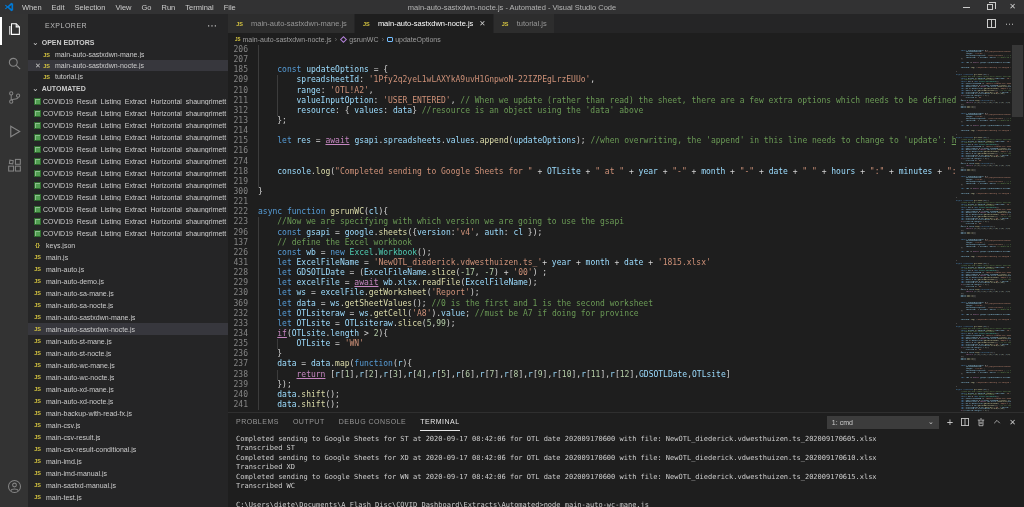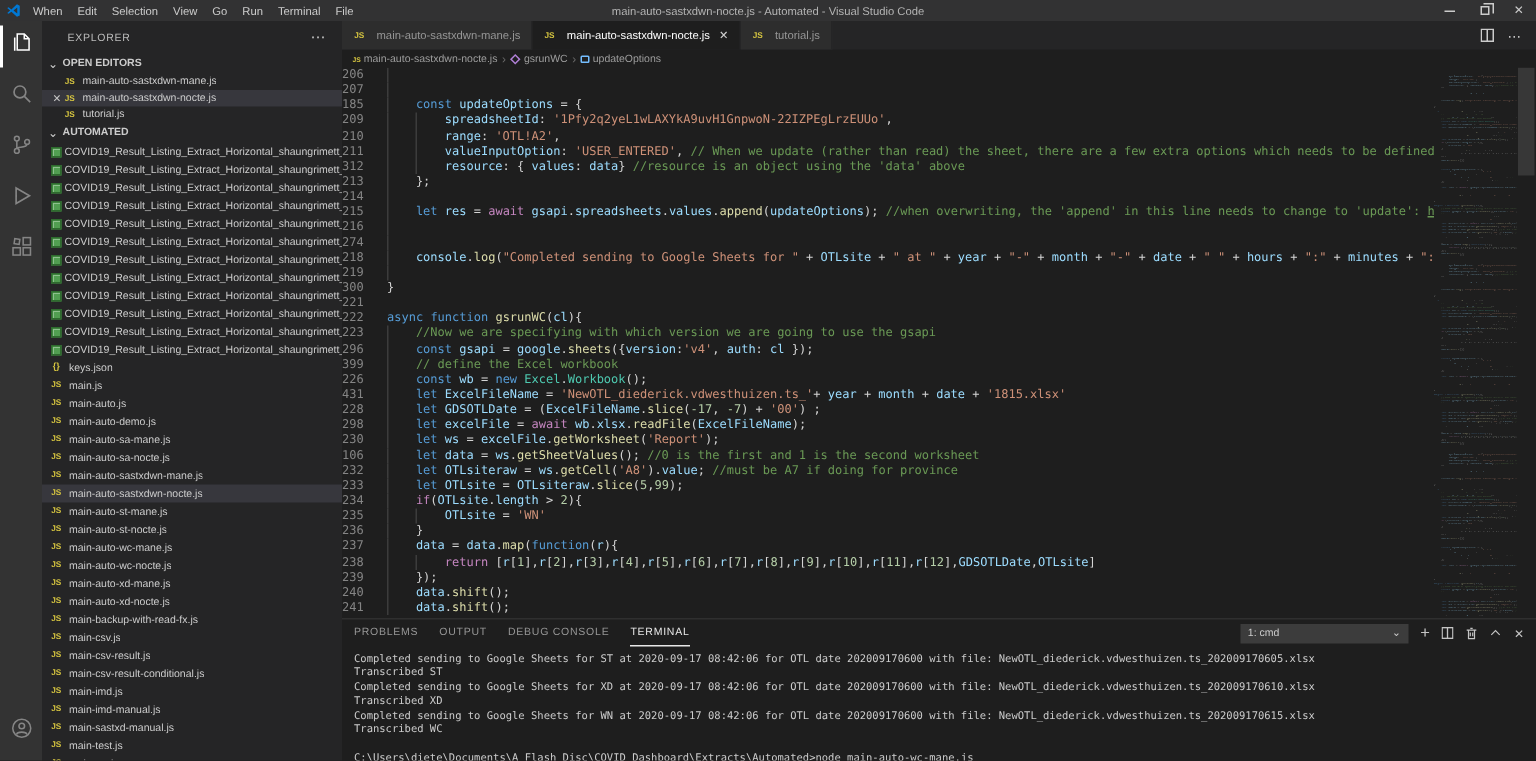--- a/index.html
+++ b/index.html
@@ -51,42 +51,42 @@
   .tab-actions{margin-left:auto;display:flex;align-items:center;gap:9px;padding:0 9px;color:#cccccc}
   .dots3{font-size:9px;letter-spacing:1px}
   .breadcrumb{height:12px;display:flex;align-items:center;font-size:7px;color:#9d9d9d;padding-left:7px;gap:3px;flex:none;white-space:nowrap}
   .bc-item{display:flex;align-items:center;gap:2px}
   .bc-sep{color:#6a6a6a;font-size:8px}
   .bc-js{font-size:4.5px;font-weight:bold;color:#d6c540}
   .bc-method{width:5px;height:5px;border:1px solid #b180d7;transform:rotate(45deg);margin:0 1px}
   .bc-var{width:6px;height:5px;border:1px solid #75beff;border-radius:1px}
 
   .editor{flex:1;display:flex;overflow:hidden;position:relative;background:#1e1e1e}
-  .gutter{width:26px;flex:none;padding-right:6px;font:8px/10.15px "DejaVu Sans Mono",monospace;color:#858585}
+  .gutter{width:26px;flex:none;text-align:right;padding-right:6px;font:8px/10.15px "DejaVu Sans Mono",monospace;color:#858585}
   .gutter div{height:10.15px}
   .code{flex:1;overflow:hidden;font:8px/10.15px "DejaVu Sans Mono",monospace;white-space:pre;padding-left:4px;color:#d4d4d4}
   .cl{height:10.15px;position:relative}
   .g{position:absolute;top:0;bottom:0;width:1px;background:#3c3c3c}
   .minimap{width:55px;flex:none;overflow:hidden;font:2px/1.75px "DejaVu Sans Mono",monospace;white-space:pre;opacity:.85;padding-top:1px}
   .mml{height:1.75px;overflow:hidden}
   .editor-scrollbar{width:13px;flex:none;position:relative}
   .editor-scrollbar .thumb{position:absolute;top:0;left:1px;right:1px;height:72px;background:rgba(121,121,121,.28)}
 
   
   .panel{height:95px;flex:none;border-top:1px solid #2f2f2f;display:flex;flex-direction:column;background:#1e1e1e}
   .panel-header{height:18px;flex:none;display:flex;align-items:stretch;padding:0 8px}
   .ptab{font-size:7px;letter-spacing:.5px;color:#969696;margin-right:14px;display:flex;align-items:center;border-bottom:1px solid transparent}
   .ptab.active{color:#e7e7e7;border-bottom-color:#e7e7e7}
   .panel-actions{margin-left:auto;display:flex;align-items:center;gap:8px;color:#c5c5c5}
   .term-select{width:112px;height:13px;background:#3c3c3c;font-size:7px;color:#cccccc;display:flex;align-items:center;justify-content:space-between;padding:0 5px}
   .pa-icon{display:flex;align-items:center;justify-content:center;font-size:9px;line-height:9px}
   .terminal{flex:1;font:7px/9.4px "DejaVu Sans Mono",monospace;color:#cccccc;padding:4px 0 0 8px;white-space:pre;overflow:hidden}
   .terminal div{height:9.4px}
 </style>
-<style>.tok-k{color:#569cd6;}.tok-c{color:#c586c0;}.tok-v{color:#9cdcfe;}.tok-f{color:#dcdcaa;}.tok-s{color:#ce9178;}.tok-m{color:#6a9955;}.tok-n{color:#b5cea8;}.tok-y{color:#4ec9b0;}.tok-t{color:#d4d4d4;}.tok-l{color:#6a9955;}.tok-l{text-decoration:underline;}</style></head>
+<style>.tok-k{color:#569cd6;}.tok-c{color:#c586c0;text-decoration:underline;}.tok-v{color:#9cdcfe;}.tok-f{color:#dcdcaa;}.tok-s{color:#ce9178;}.tok-m{color:#6a9955;}.tok-n{color:#b5cea8;}.tok-y{color:#4ec9b0;}.tok-t{color:#d4d4d4;}.tok-l{color:#6a9955;}.tok-l{text-decoration:underline;}</style></head>
 <body>
 
 <div class="titlebar">
   <div class="vscode-logo">
     <svg width="10" height="10" viewBox="0 0 24 24">
         <path fill="#0078d4" d="M17.5 2 8.6 10.2 4.2 6.8 2 7.9l4.6 4.1L2 16.1l2.2 1.1 4.4-3.4L17.5 22l4.5-2.2V4.2L17.5 2zm.5 5.1v9.8L12 12l6-4.9z"></path>
       </svg>
   </div>
   <div class="menubar" id="menubar">
       <div class="menu-item">When</div>
@@ -427,27 +427,27 @@
         <div>215</div>
         <div>216</div>
         <div>274</div>
         <div>218</div>
         <div>219</div>
         <div>300</div>
         <div>221</div>
         <div>222</div>
         <div>223</div>
         <div>296</div>
-        <div>399</div>
+        <div>137</div>
         <div>226</div>
         <div>431</div>
         <div>228</div>
-        <div>298</div>
+        <div>229</div>
         <div>230</div>
-        <div>106</div>
+        <div>369</div>
         <div>232</div>
         <div>233</div>
         <div>234</div>
         <div>235</div>
         <div>236</div>
         <div>237</div>
         <div>238</div>
         <div>239</div>
         <div>240</div>
         <div>241</div>

